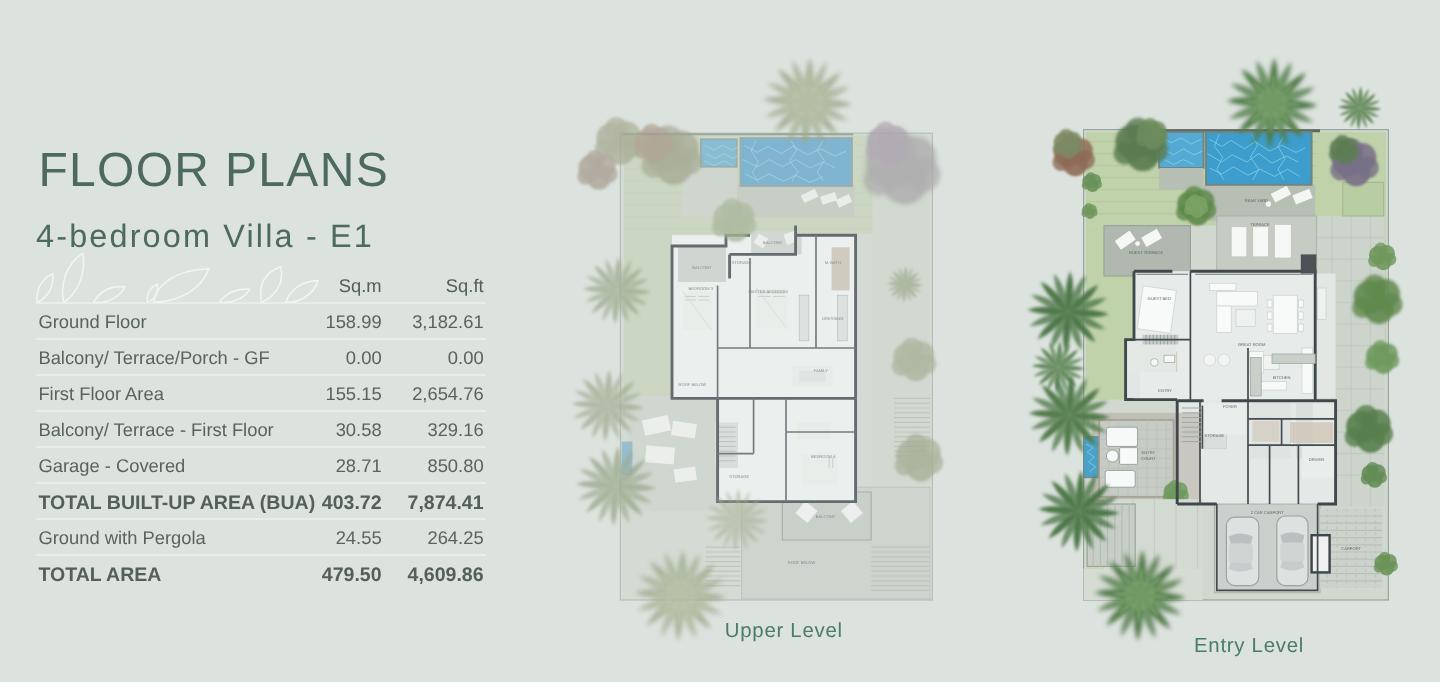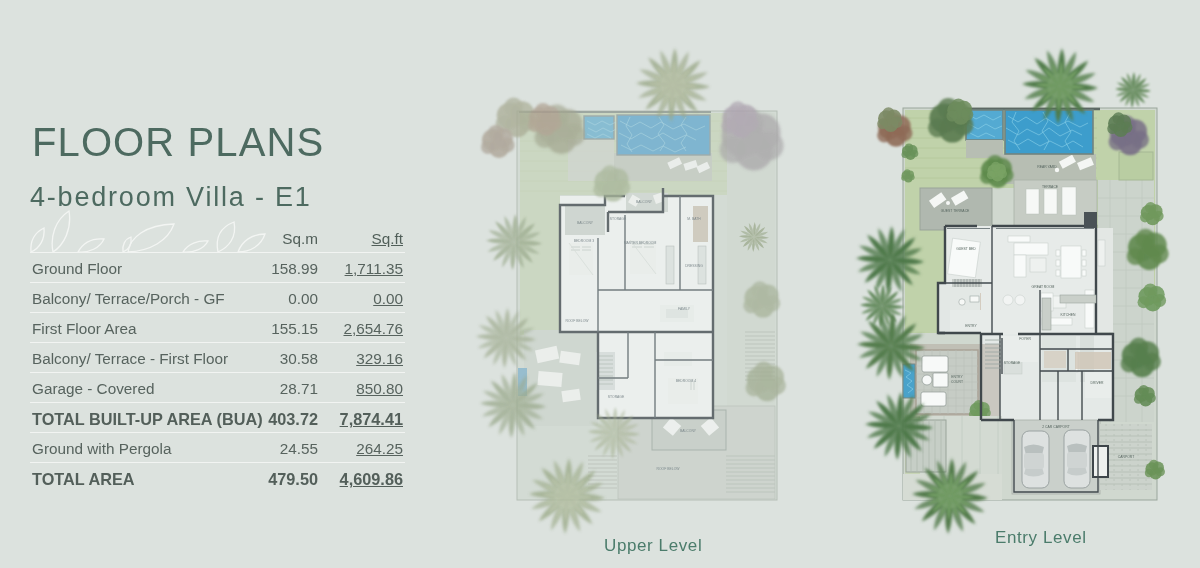--- a/index.html
+++ b/index.html
@@ -7,21 +7,21 @@
        font-family:"Liberation Sans",sans-serif;}
   .page{position:relative;width:1200px;height:568px;}
   .abs{position:absolute;}
   h1,h2{margin:0;font-weight:400;color:#4d6a60;}
   .title{left:32px;top:120px;font-size:40px;letter-spacing:1.1px;}
   .subtitle{left:30px;top:168px;font-size:27px;letter-spacing:1.8px;color:#4d6a60;margin-top:14px;}
   .tbl-line{position:absolute;left:30px;width:375px;height:1px;background:#f2f4f2;}
   .row{position:absolute;left:30px;width:375px;font-size:15.3px;color:#57635e;}
   .row .lbl{position:absolute;left:2px;top:0;text-align:right;}
   .row .v1{position:absolute;right:87px;top:0;text-align:left;}
-  .row .v2{position:absolute;right:2px;top:0;text-decoration:underline;}
+  .row .v2{position:absolute;right:2px;top:0;}
   .row.hdr{color:#515f59;}
   .row.bold{font-weight:700;color:#535f5a;font-size:16.3px;}
   .plan-label{position:absolute;font-size:17px;color:#4b7c6b;letter-spacing:0.6px;}
 </style>
 </head>
 <body>
 <div class="page">
 
   <h1 class="abs title">FLOOR PLANS</h1>
   <h2 class="abs subtitle">4-bedroom Villa - E1</h2>
@@ -48,21 +48,21 @@
   <div class="tbl-line" style="top:432px"></div>
   <div class="tbl-line" style="top:462px"></div>
 
   <div class="row hdr" style="top:230px">
       <span class="v1">Sq.m</span>
       <span class="v2">Sq.ft</span>
     </div>
   <div class="row" style="top:260px">
       <span class="lbl">Ground Floor</span>
       <span class="v1">158.99</span>
-      <span class="v2">1,711.35</span>
+      <span class="v2">3,182.61</span>
     </div>
   <div class="row" style="top:290px">
       <span class="lbl">Balcony/ Terrace/Porch - GF</span>
       <span class="v1">0.00</span>
       <span class="v2">0.00</span>
     </div>
   <div class="row" style="top:320px">
       <span class="lbl">First Floor Area</span>
       <span class="v1">155.15</span>
       <span class="v2">2,654.76</span>
@@ -457,16 +457,16 @@
       <use href="#rtree" transform="translate(1148 250) scale(25)" fill="#61894f"></use>
       <use href="#rtree" transform="translate(1152 214) scale(14)" fill="#70985c"></use>
       <use href="#rtree" transform="translate(1152 298) scale(17)" fill="#6f9a5e"></use>
       <use href="#rtree" transform="translate(1141 358) scale(24)" fill="#577f4e"></use>
       <use href="#rtree" transform="translate(1145 396) scale(13)" fill="#648c56"></use>
       <use href="#rtree" transform="translate(1155 470) scale(12)" fill="#6b9459"></use>
       <use href="#palm" transform="translate(1133 90) scale(18)" fill="#5c8452" opacity="0.9"></use>
     </g>
   </svg>
 
-  <div class="plan-label" style="left:604px;top:536px">Upper Level</div>
+  <div class="plan-label" style="left:604px;top:516px">Upper Level</div>
   <div class="plan-label" style="left:995px;top:528px">Entry Level</div>
 
 </div>
 
 </body></html>

